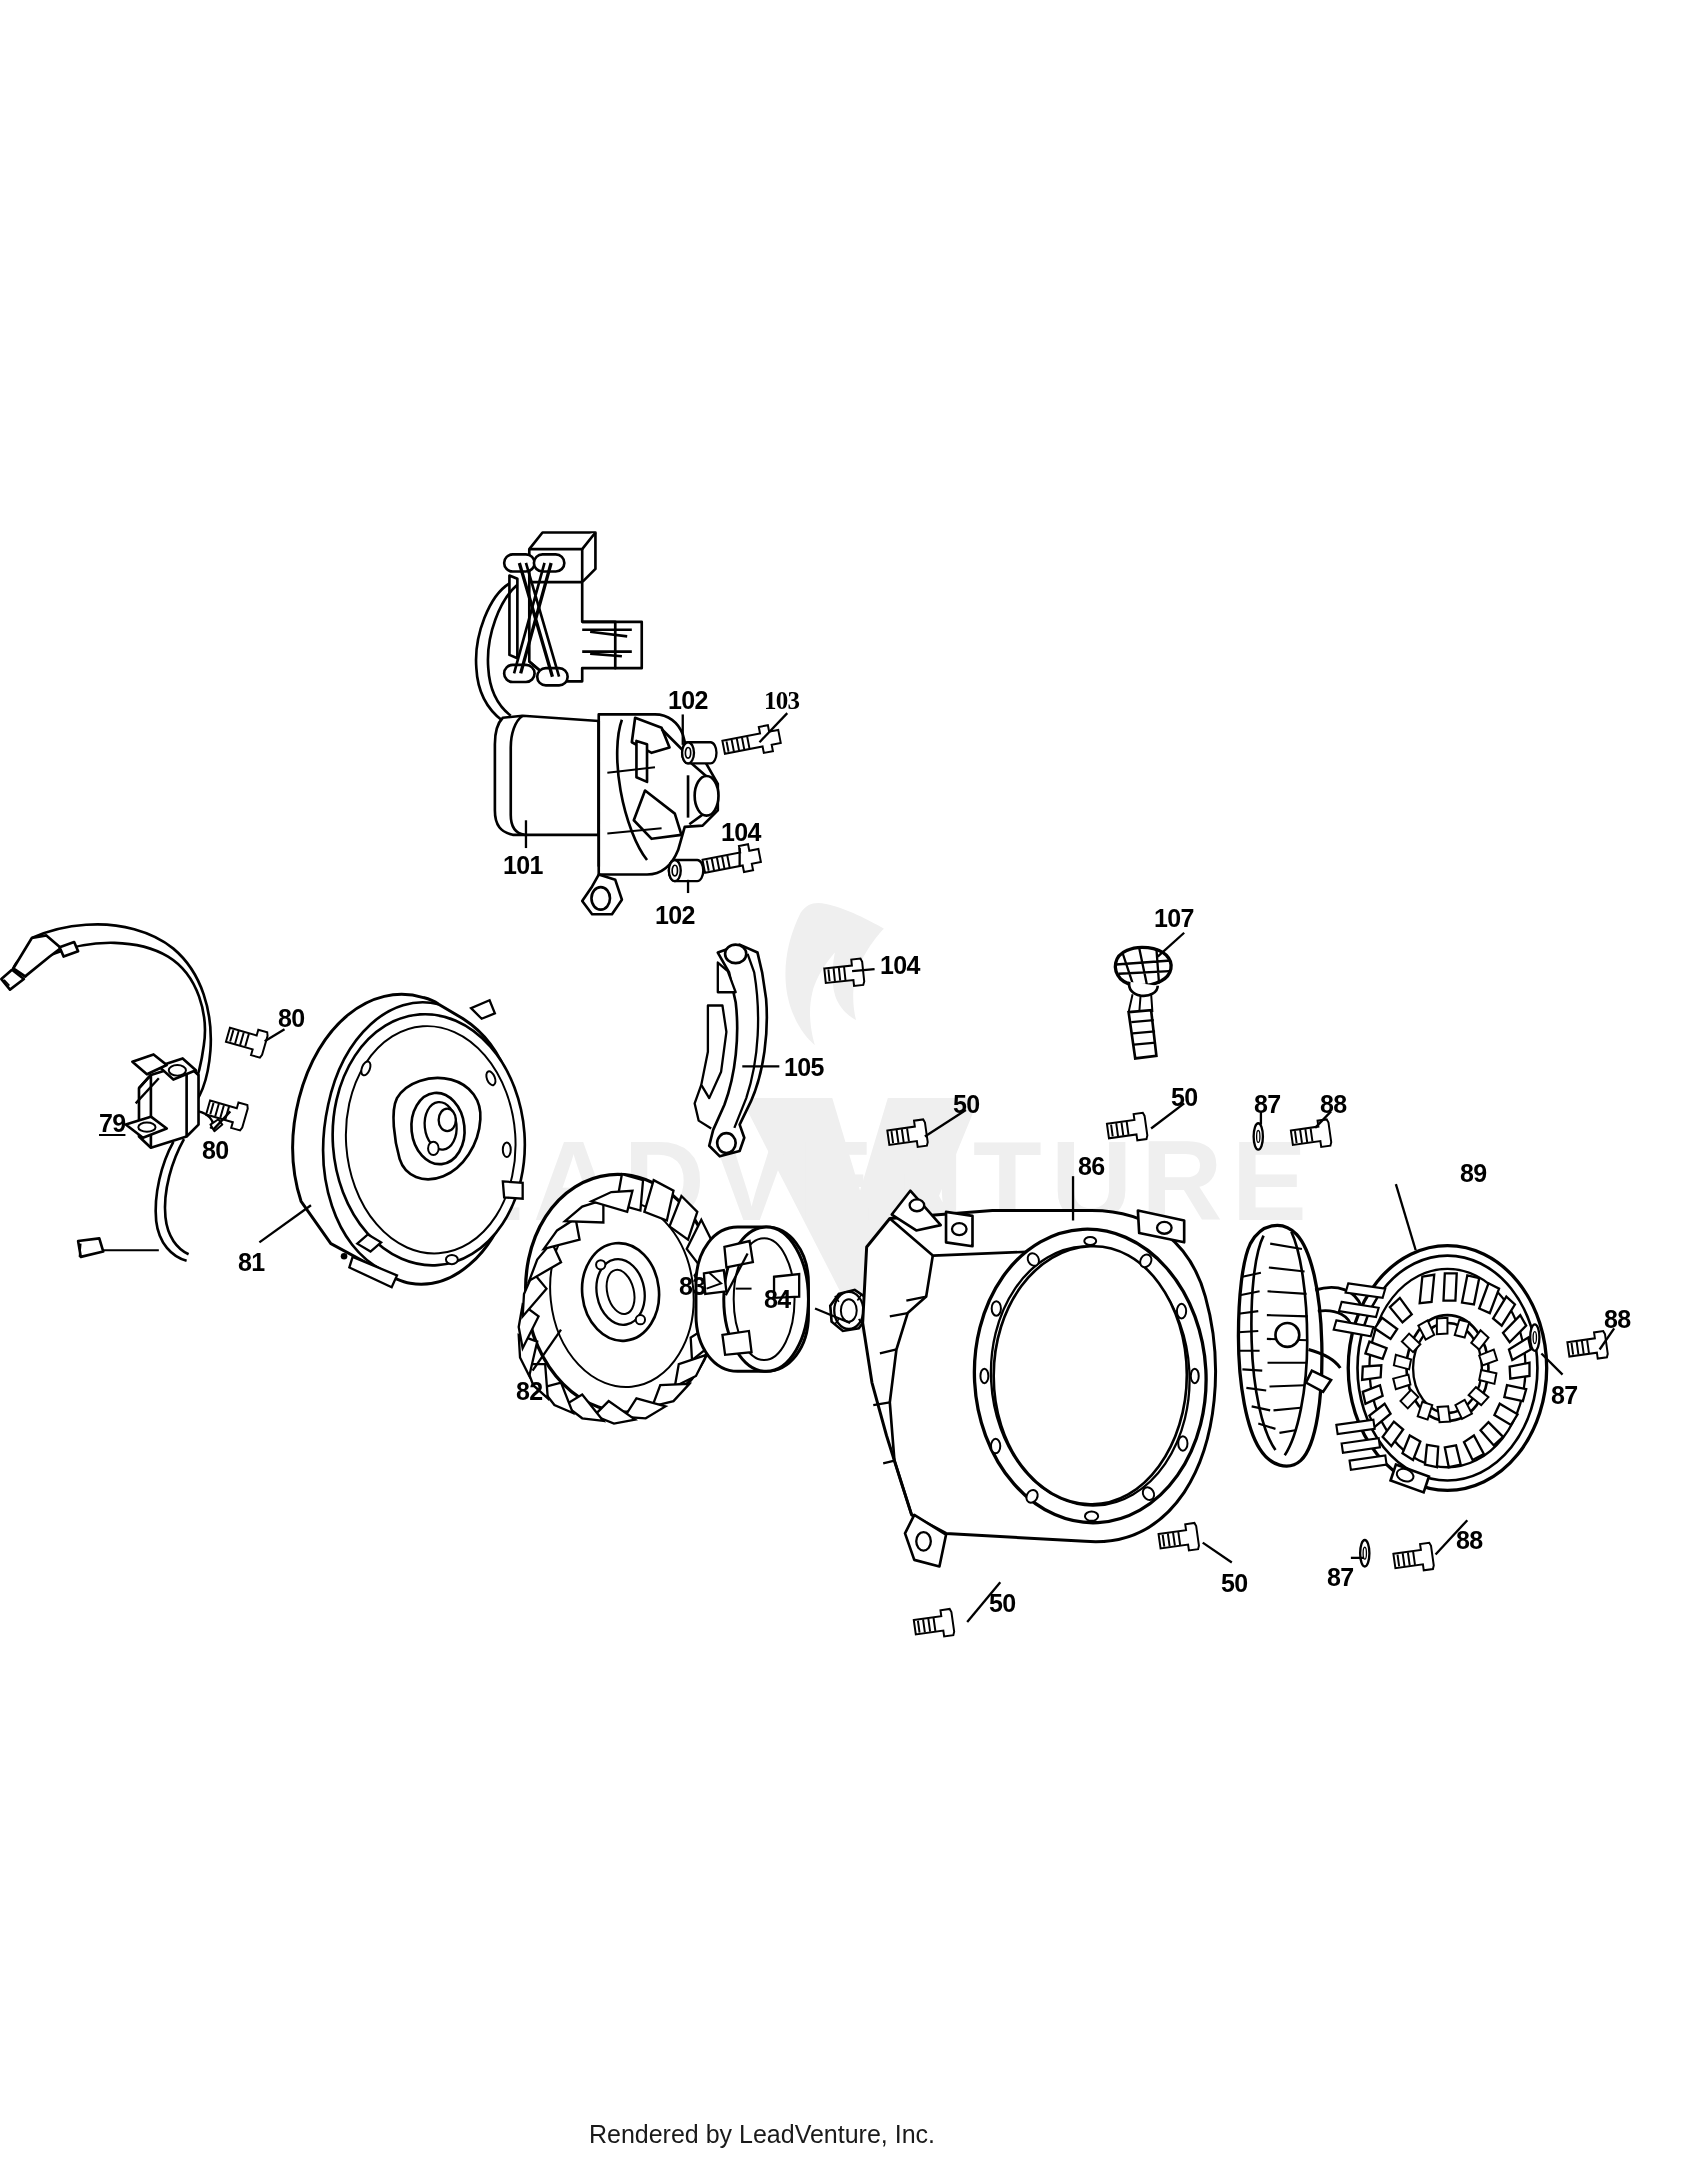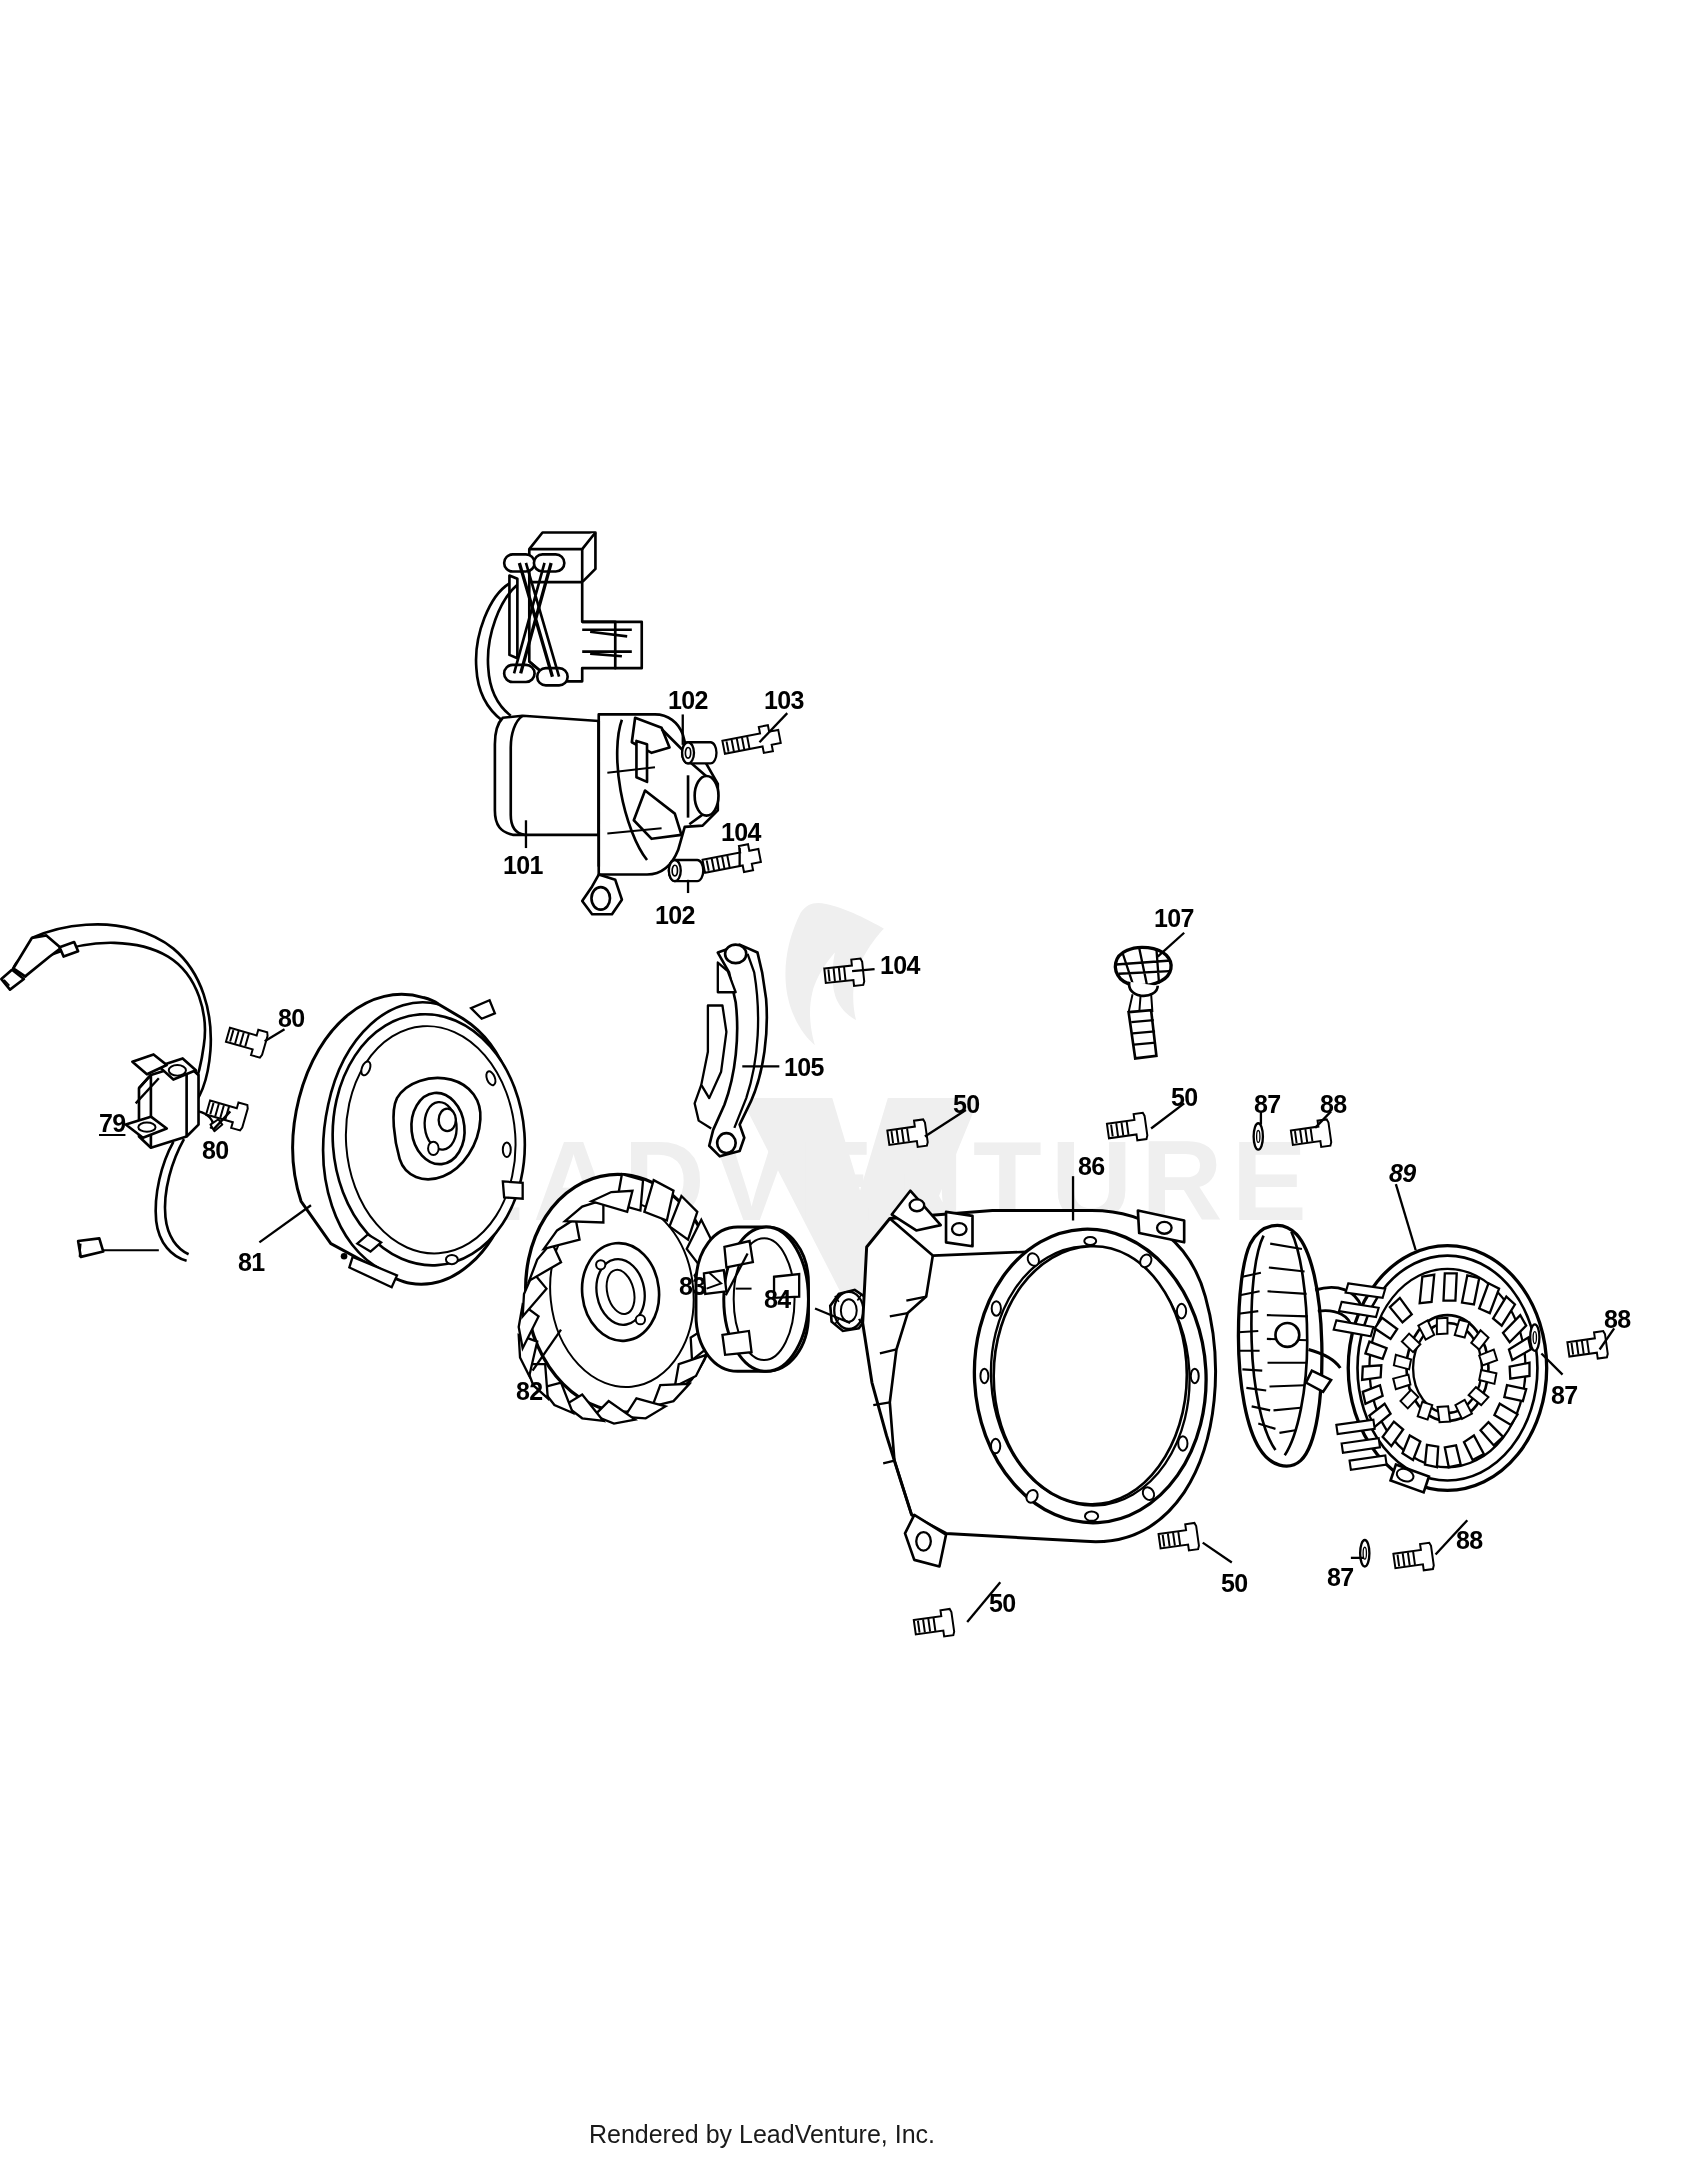--- a/index.html
+++ b/index.html
@@ -467,36 +467,36 @@
       <path d="M2362,2078 L2330,2046"></path>
       <path d="M805,2072 L848,2010"></path>
       <path d="M2218,2298 L2170,2350"></path>
       <path d="M2042,2355 L2062,2355"></path>
       <path d="M1862,2362 L1818,2332"></path>
       <path d="M1512,2392 L1462,2452"></path>
     </g>
   </svg>
 
   <div class="callout" style="left:668px;top:688px;">102</div>
-  <div class="callout" style="left:764px;top:688px;">103</div>
+  <div class="callout" style="left:764px;top:688px;font-family:Liberation Serif, serif;">103</div>
   <div class="callout" style="left:721px;top:820px;">104</div>
   <div class="callout" style="left:503px;top:853px;">101</div>
   <div class="callout" style="left:655px;top:903px;">102</div>
   <div class="callout" style="left:1154px;top:906px;">107</div>
   <div class="callout" style="left:880px;top:953px;">104</div>
   <div class="callout" style="left:278px;top:1006px;">80</div>
   <div class="callout" style="left:784px;top:1055px;">105</div>
   <div class="callout" style="left:99px;top:1111px;text-decoration:underline;">79</div>
   <div class="callout" style="left:202px;top:1138px;">80</div>
   <div class="callout" style="left:953px;top:1092px;">50</div>
   <div class="callout" style="left:1171px;top:1085px;">50</div>
   <div class="callout" style="left:1254px;top:1092px;">87</div>
   <div class="callout" style="left:1320px;top:1092px;">88</div>
   <div class="callout" style="left:1062px;top:1154px;margin-left:16px;">86</div>
-  <div class="callout" style="left:1389px;top:1161px;font-style:italic;">89</div>
+  <div class="callout" style="left:1460px;top:1161px;">89</div>
   <div class="callout" style="left:238px;top:1250px;">81</div>
   <div class="callout" style="left:679px;top:1274px;">83</div>
   <div class="callout" style="left:756px;top:1287px;margin-left:8px;">84</div>
   <div class="callout" style="left:1604px;top:1307px;">88</div>
   <div class="callout" style="left:1551px;top:1383px;">87</div>
   <div class="callout" style="left:516px;top:1379px;text-align:center;">82</div>
   <div class="callout" style="left:1456px;top:1528px;">88</div>
   <div class="callout" style="left:1327px;top:1565px;">87</div>
   <div class="callout" style="left:1221px;top:1571px;">50</div>
   <div class="callout" style="left:989px;top:1591px;">50</div>

